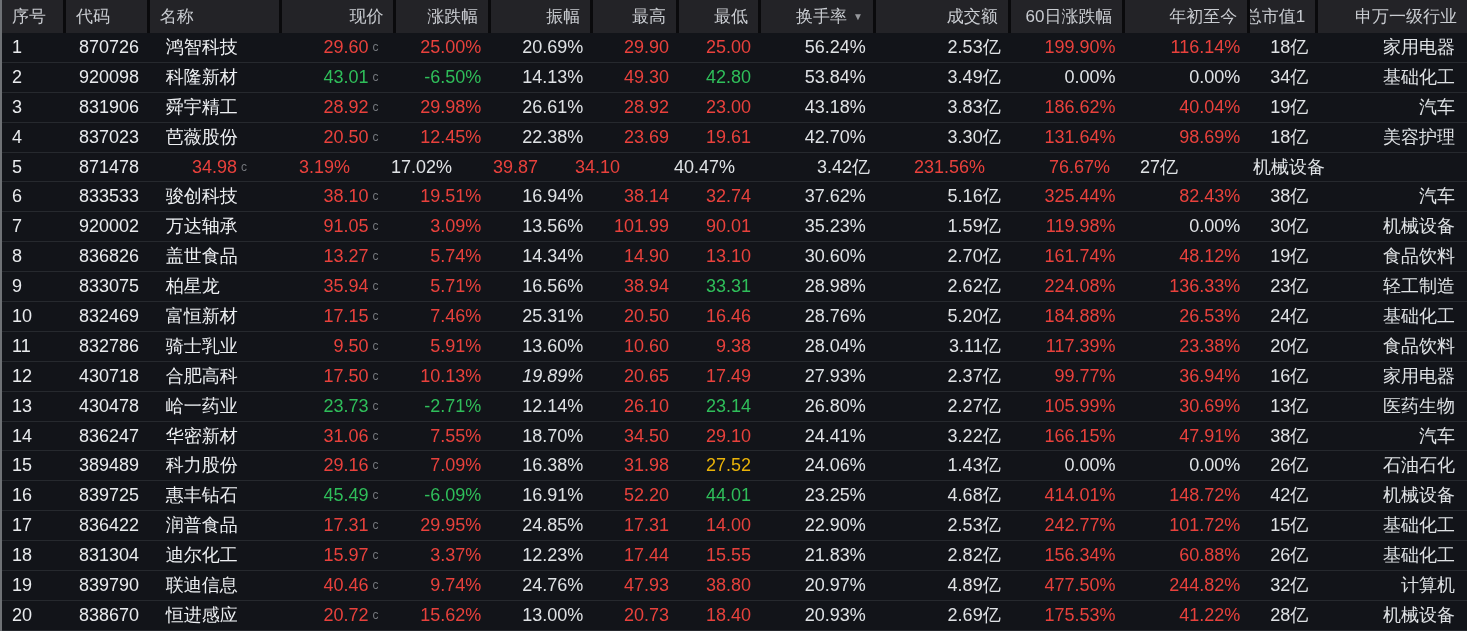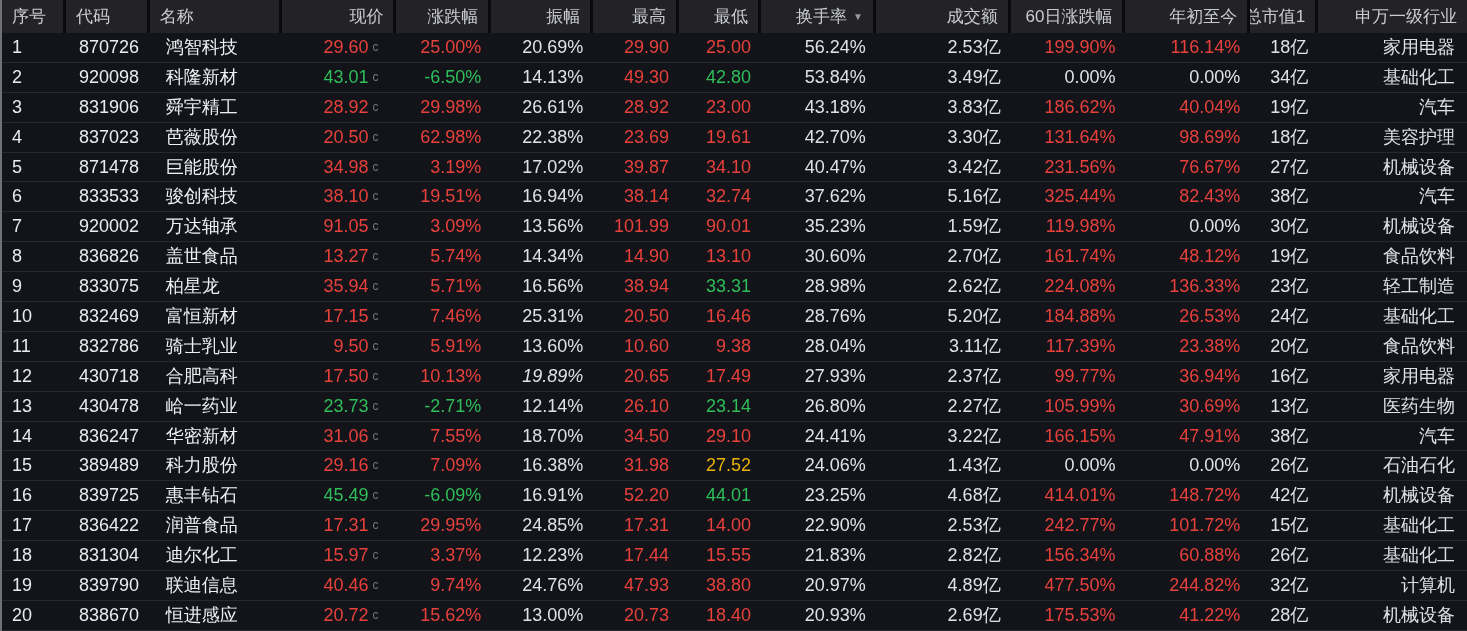--- a/index.html
+++ b/index.html
@@ -150,35 +150,34 @@
         <div class="td right industry" style="width: 149px;">汽车</div>
       </div>
       <div class="tr">
         <div class="td left seq" style="width: 64px;">4</div>
         <div class="td left codec" style="width: 84px;">837023</div>
         <div class="td left name" style="width: 132px;">芭薇股份</div>
         <div class="td right td-price" style="width: 115px;">
           <span style="color: rgb(232, 65, 60);">20.50</span>
           <span class="price-flag">c</span>
         </div>
-        <div class="td right" style="width: 95px; color: rgb(232, 65, 60);">62.98%</div>
+        <div class="td right" style="width: 95px; color: rgb(232, 65, 60);">12.45%</div>
         <div class="td right" style="width: 102px;">22.38%</div>
         <div class="td right" style="width: 86px; color: rgb(232, 65, 60);">23.69</div>
         <div class="td right" style="width: 82px; color: rgb(232, 65, 60);">19.61</div>
         <div class="td right" style="width: 115px;">42.70%</div>
         <div class="td right" style="width: 135px;">3.30亿</div>
         <div class="td right" style="width: 115px; color: rgb(232, 65, 60);">131.64%</div>
         <div class="td right" style="width: 125px; color: rgb(232, 65, 60);">98.69%</div>
         <div class="td right" style="width: 68px;">18亿</div>
         <div class="td right industry" style="width: 149px;">美容护理</div>
       </div>
       <div class="tr">
         <div class="td left seq" style="width: 64px;">5</div>
         <div class="td left codec" style="width: 84px;">871478</div>
-        <div class="td left name" style="width: 132px;">巨能股份</div>
         <div class="td right td-price" style="width: 115px;">
           <span style="color: rgb(232, 65, 60);">34.98</span>
           <span class="price-flag">c</span>
         </div>
         <div class="td right" style="width: 95px; color: rgb(232, 65, 60);">3.19%</div>
         <div class="td right" style="width: 102px;">17.02%</div>
         <div class="td right" style="width: 86px; color: rgb(232, 65, 60);">39.87</div>
         <div class="td right" style="width: 82px; color: rgb(232, 65, 60);">34.10</div>
         <div class="td right" style="width: 115px;">40.47%</div>
         <div class="td right" style="width: 135px;">3.42亿</div>

